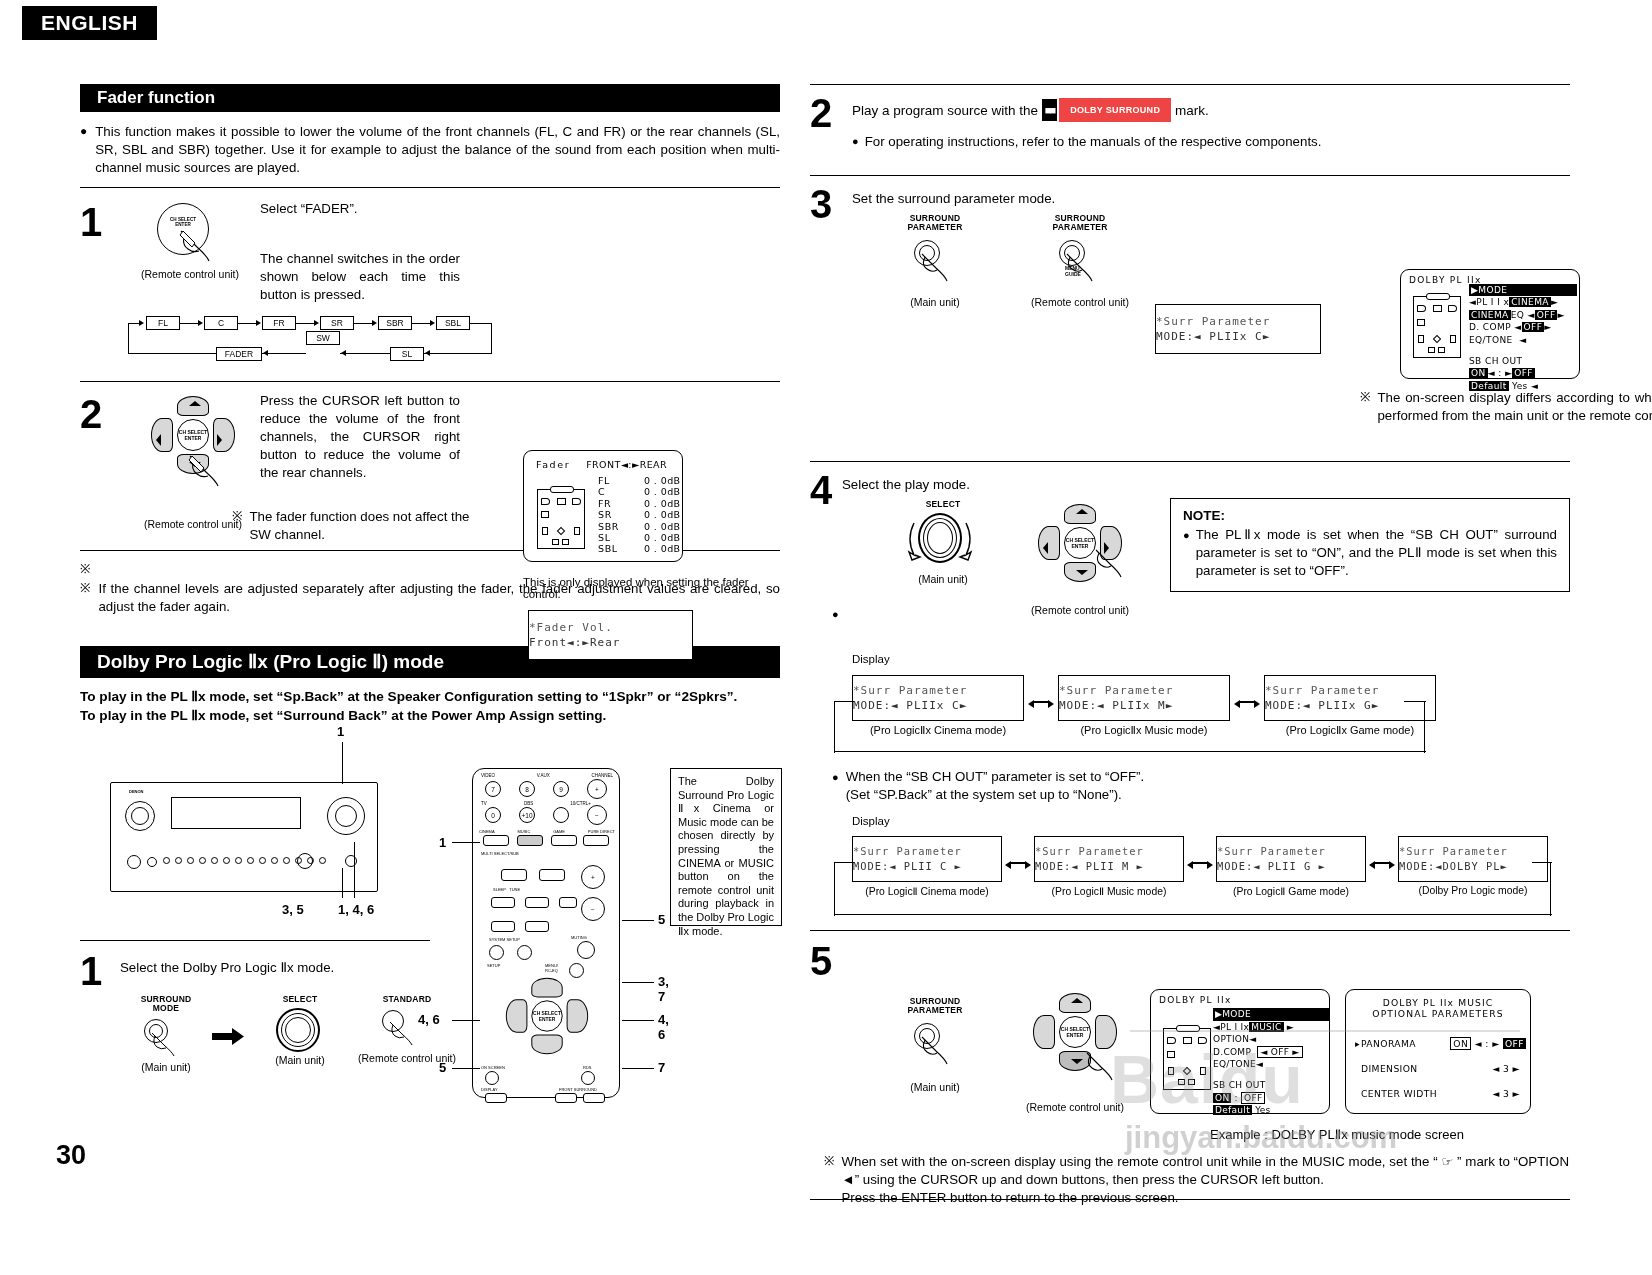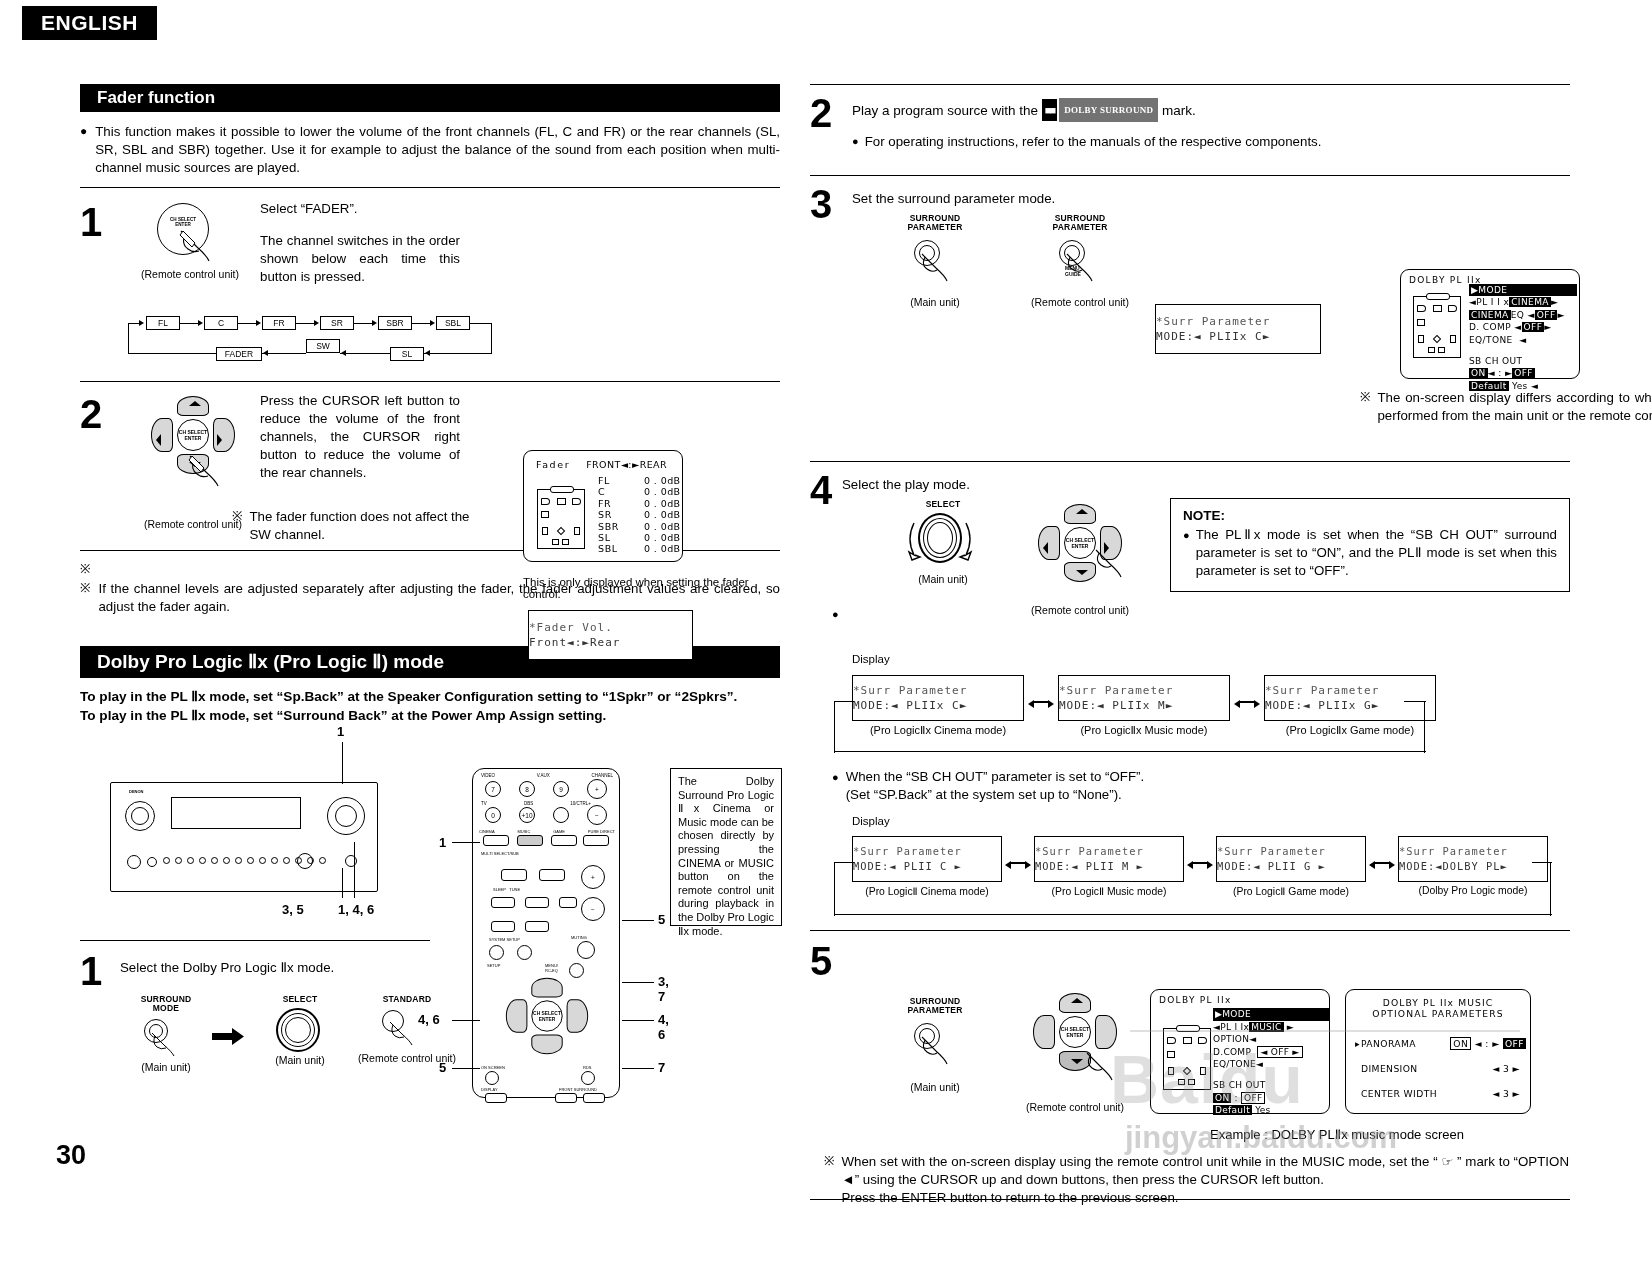--- a/index.html
+++ b/index.html
@@ -151,22 +151,22 @@
   
   .dolby-mark {
     display:inline-flex; align-items:center; gap:2px; vertical-align:middle;
     transform:translateY(-1px);
   }
   .dolby-dd {
     background:#000; color:#fff; font-weight:bold; font-size:11px;
     padding:1px 3px; letter-spacing:-2px;
   }
   .dolby-txt {
-    background:#737373; color:#fff; font-weight:bold; font-size:9px;
-    padding:2px 5px; letter-spacing:.3px;font-family:Liberation Serif, serif;
+    background:#ef4444; color:#fff; font-weight:bold; font-size:9px;
+    padding:2px 11px; letter-spacing:.3px;
   }
 
   
   .pageno { position:absolute; left:56px; top:1140px; font-size:27px; font-weight:bold;}
 
   
   .wm {
     position:absolute; left:1110px; top:1040px;
     font-size:68px; font-weight:bold; color:rgba(150,150,150,.30);
     letter-spacing:1px; font-family:"Liberation Sans", sans-serif;
@@ -211,34 +211,34 @@
           <svg width="110" height="64" style="position:absolute;left:0;top:0;">
             <path d="M46 30 L62 46 M62 46 q10 9 12 14 M50 34 q-4 9 3 14 q5 4 11 2" fill="none" stroke="#000" stroke-width="1.1"></path>
             <path d="M48 30 L60 42 L57 46 L45 34 Z" fill="#fff" stroke="#000" stroke-width="1"></path>
           </svg>
         </div>
         <div class="cap">(Remote control unit)</div>
       </div>
 
       <div style="position:absolute; left:180px; top:4px; width:200px;">
         <div class="txt nj">Select “FADER”.</div>
-        <div class="txt" style="margin-top:14px;">The channel switches in the order shown below each time this button is pressed.</div>
+        <div class="txt" style="margin-top:32px;">The channel switches in the order shown below each time this button is pressed.</div>
       </div>
 
       <div class="flow" style="position:absolute; left:48px; top:106px; width:320px;">
 
         <div class="fbox" style="left:18px;top:8px;width:34px;">FL</div>
         <div class="fbox" style="left:76px;top:8px;width:34px;">C</div>
         <div class="fbox" style="left:134px;top:8px;width:34px;">FR</div>
         <div class="fbox" style="left:192px;top:8px;width:34px;">SR</div>
         <div class="fbox" style="left:250px;top:8px;width:34px;">SBR</div>
         <div class="fbox" style="left:308px;top:8px;width:34px;">SBL</div>
 
         <div class="fbox" style="left:88px;top:39px;width:46px;">FADER</div>
-        <div class="fbox" style="left:178px;top:31px;width:34px;">SW</div>
+        <div class="fbox" style="left:178px;top:23px;width:34px;">SW</div>
         <div class="fbox" style="left:262px;top:39px;width:34px;">SL</div>
 
         <div class="fline" style="left:52px;top:14.5px;width:19px;height:1.2px;"></div>
           <div class="farrow r" style="left:70px;top:11.8px;"></div>
         <div class="fline" style="left:110px;top:14.5px;width:19px;height:1.2px;"></div>
           <div class="farrow r" style="left:128px;top:11.8px;"></div>
         <div class="fline" style="left:168px;top:14.5px;width:19px;height:1.2px;"></div>
           <div class="farrow r" style="left:186px;top:11.8px;"></div>
         <div class="fline" style="left:226px;top:14.5px;width:19px;height:1.2px;"></div>
           <div class="farrow r" style="left:244px;top:11.8px;"></div>

